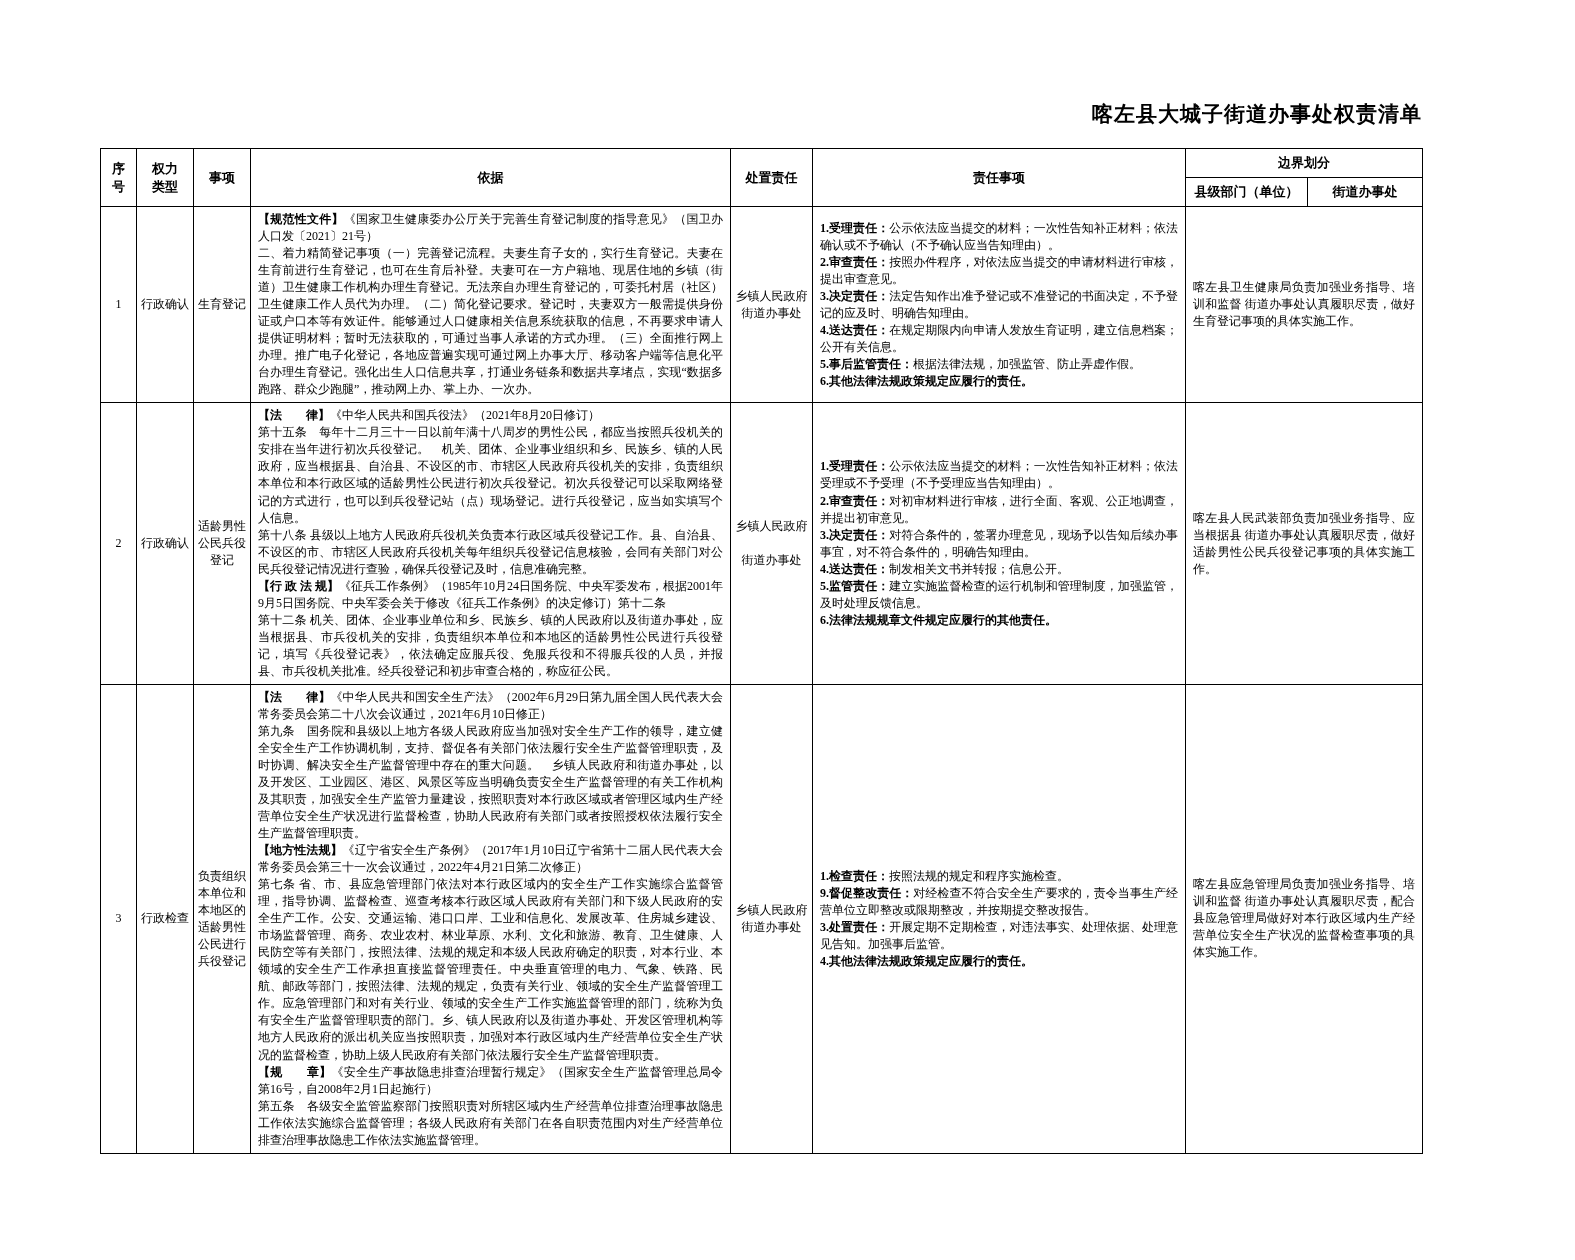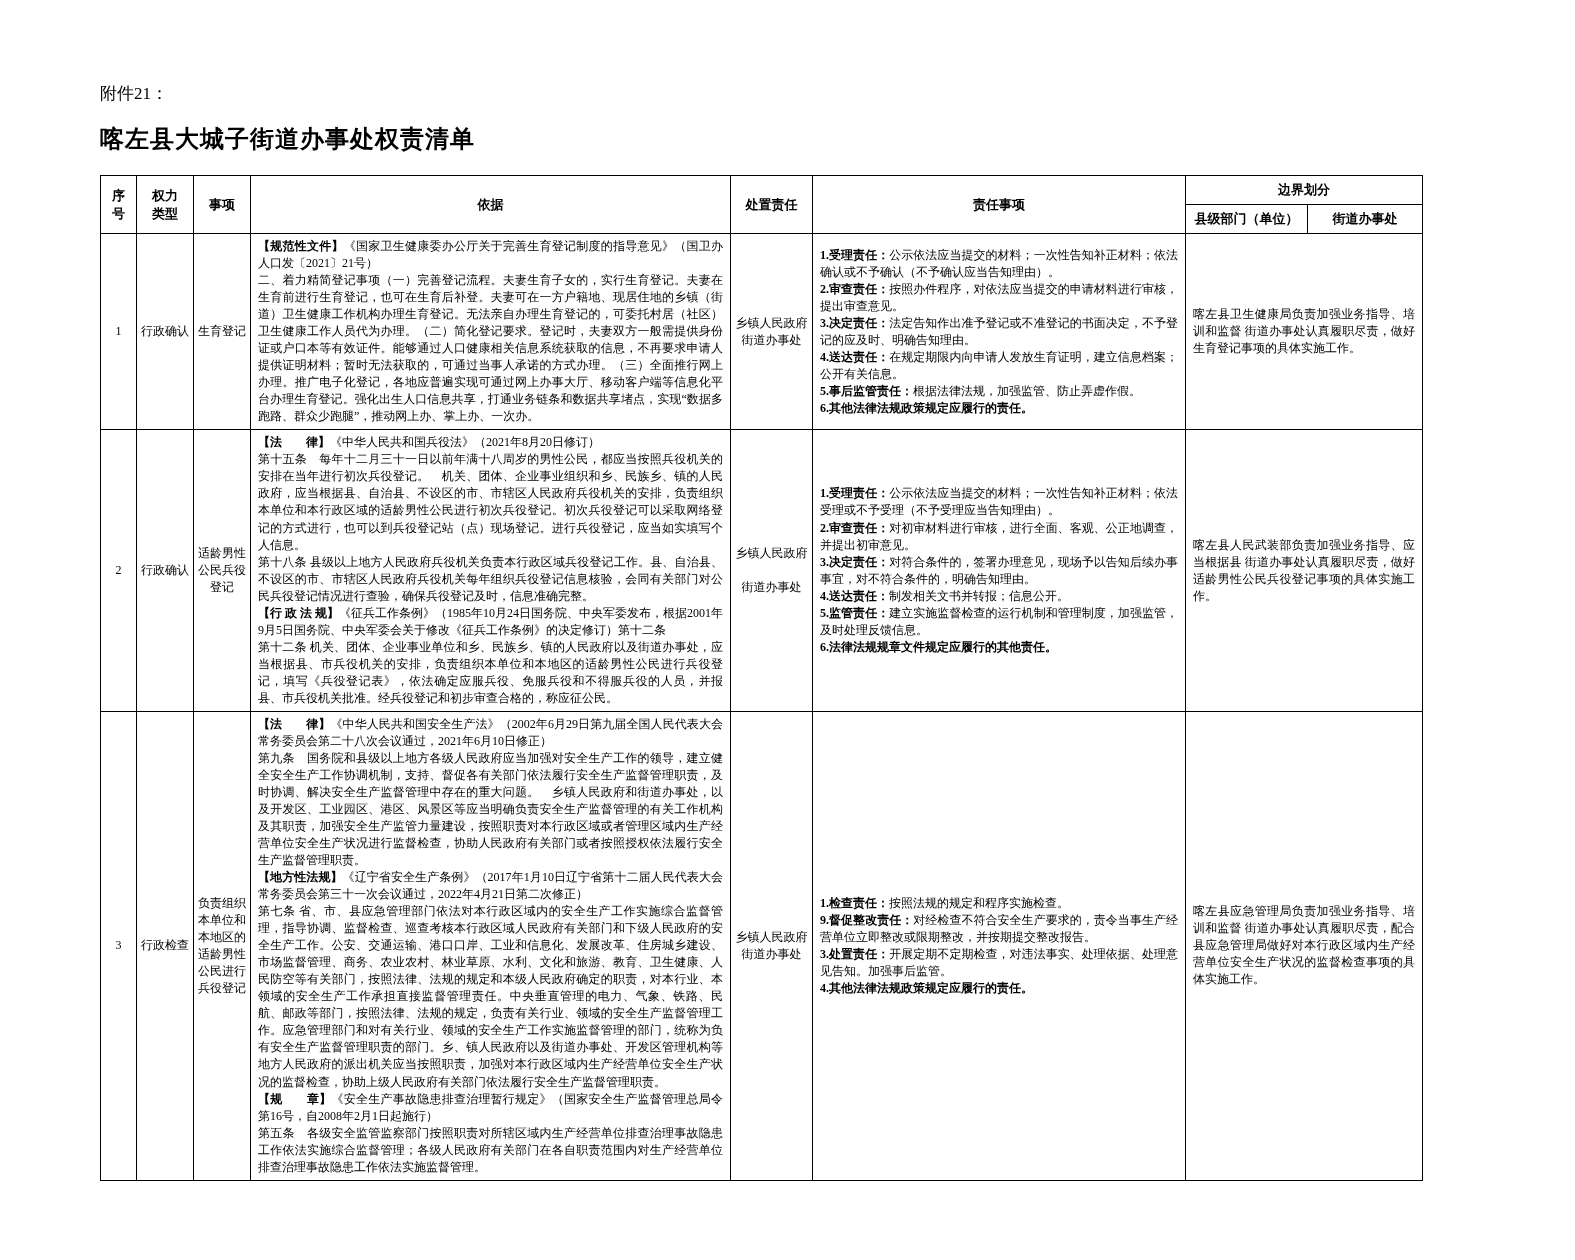--- a/index.html
+++ b/index.html
@@ -5,23 +5,23 @@
   html, body { margin: 0; padding: 0; background: #fff; }
   body {
     width: 1575px;
     min-height: 1260px;
     font-family: "Liberation Serif", "DejaVu Serif", serif;
     color: #000;
   }
   .page { padding: 82px 100px 40px 100px; }
   .attachment { font-size: 17px; }
   .doc-title {
-    font-size: 24px;
+    font-size: 21px;
     font-weight: 700;
-    text-align: left;
+    text-align: right;
     width: 1322px;
     margin: 18px 0 20px 0;
     letter-spacing: 1px;
   }
   table.grid {
     border-collapse: collapse;
     width: 1322px;
     table-layout: fixed;
   }
   .grid th, .grid td { border: 1px solid #000; }
@@ -41,21 +41,20 @@
   .c-basis   { padding: 4px 7px; text-align: justify; }
   .c-resp    { padding: 4px 7px; text-align: justify; }
   .c-boundary{ padding: 4px 7px; text-align: justify; margin-left: 34px; }
   .para { margin: 0; }
   .pre  { white-space: pre-line; }
 </style>
 </head>
 <body>
 
 <div class="page">
-  <div class="attachment">附件21：</div>
   <div class="doc-title">喀左县大城子街道办事处权责清单</div>
 
   <table class="grid">
     <colgroup>
       <col style="width:36px">
       <col style="width:57px">
       <col style="width:57px">
       <col style="width:480px">
       <col style="width:82px">
       <col style="width:373px">

